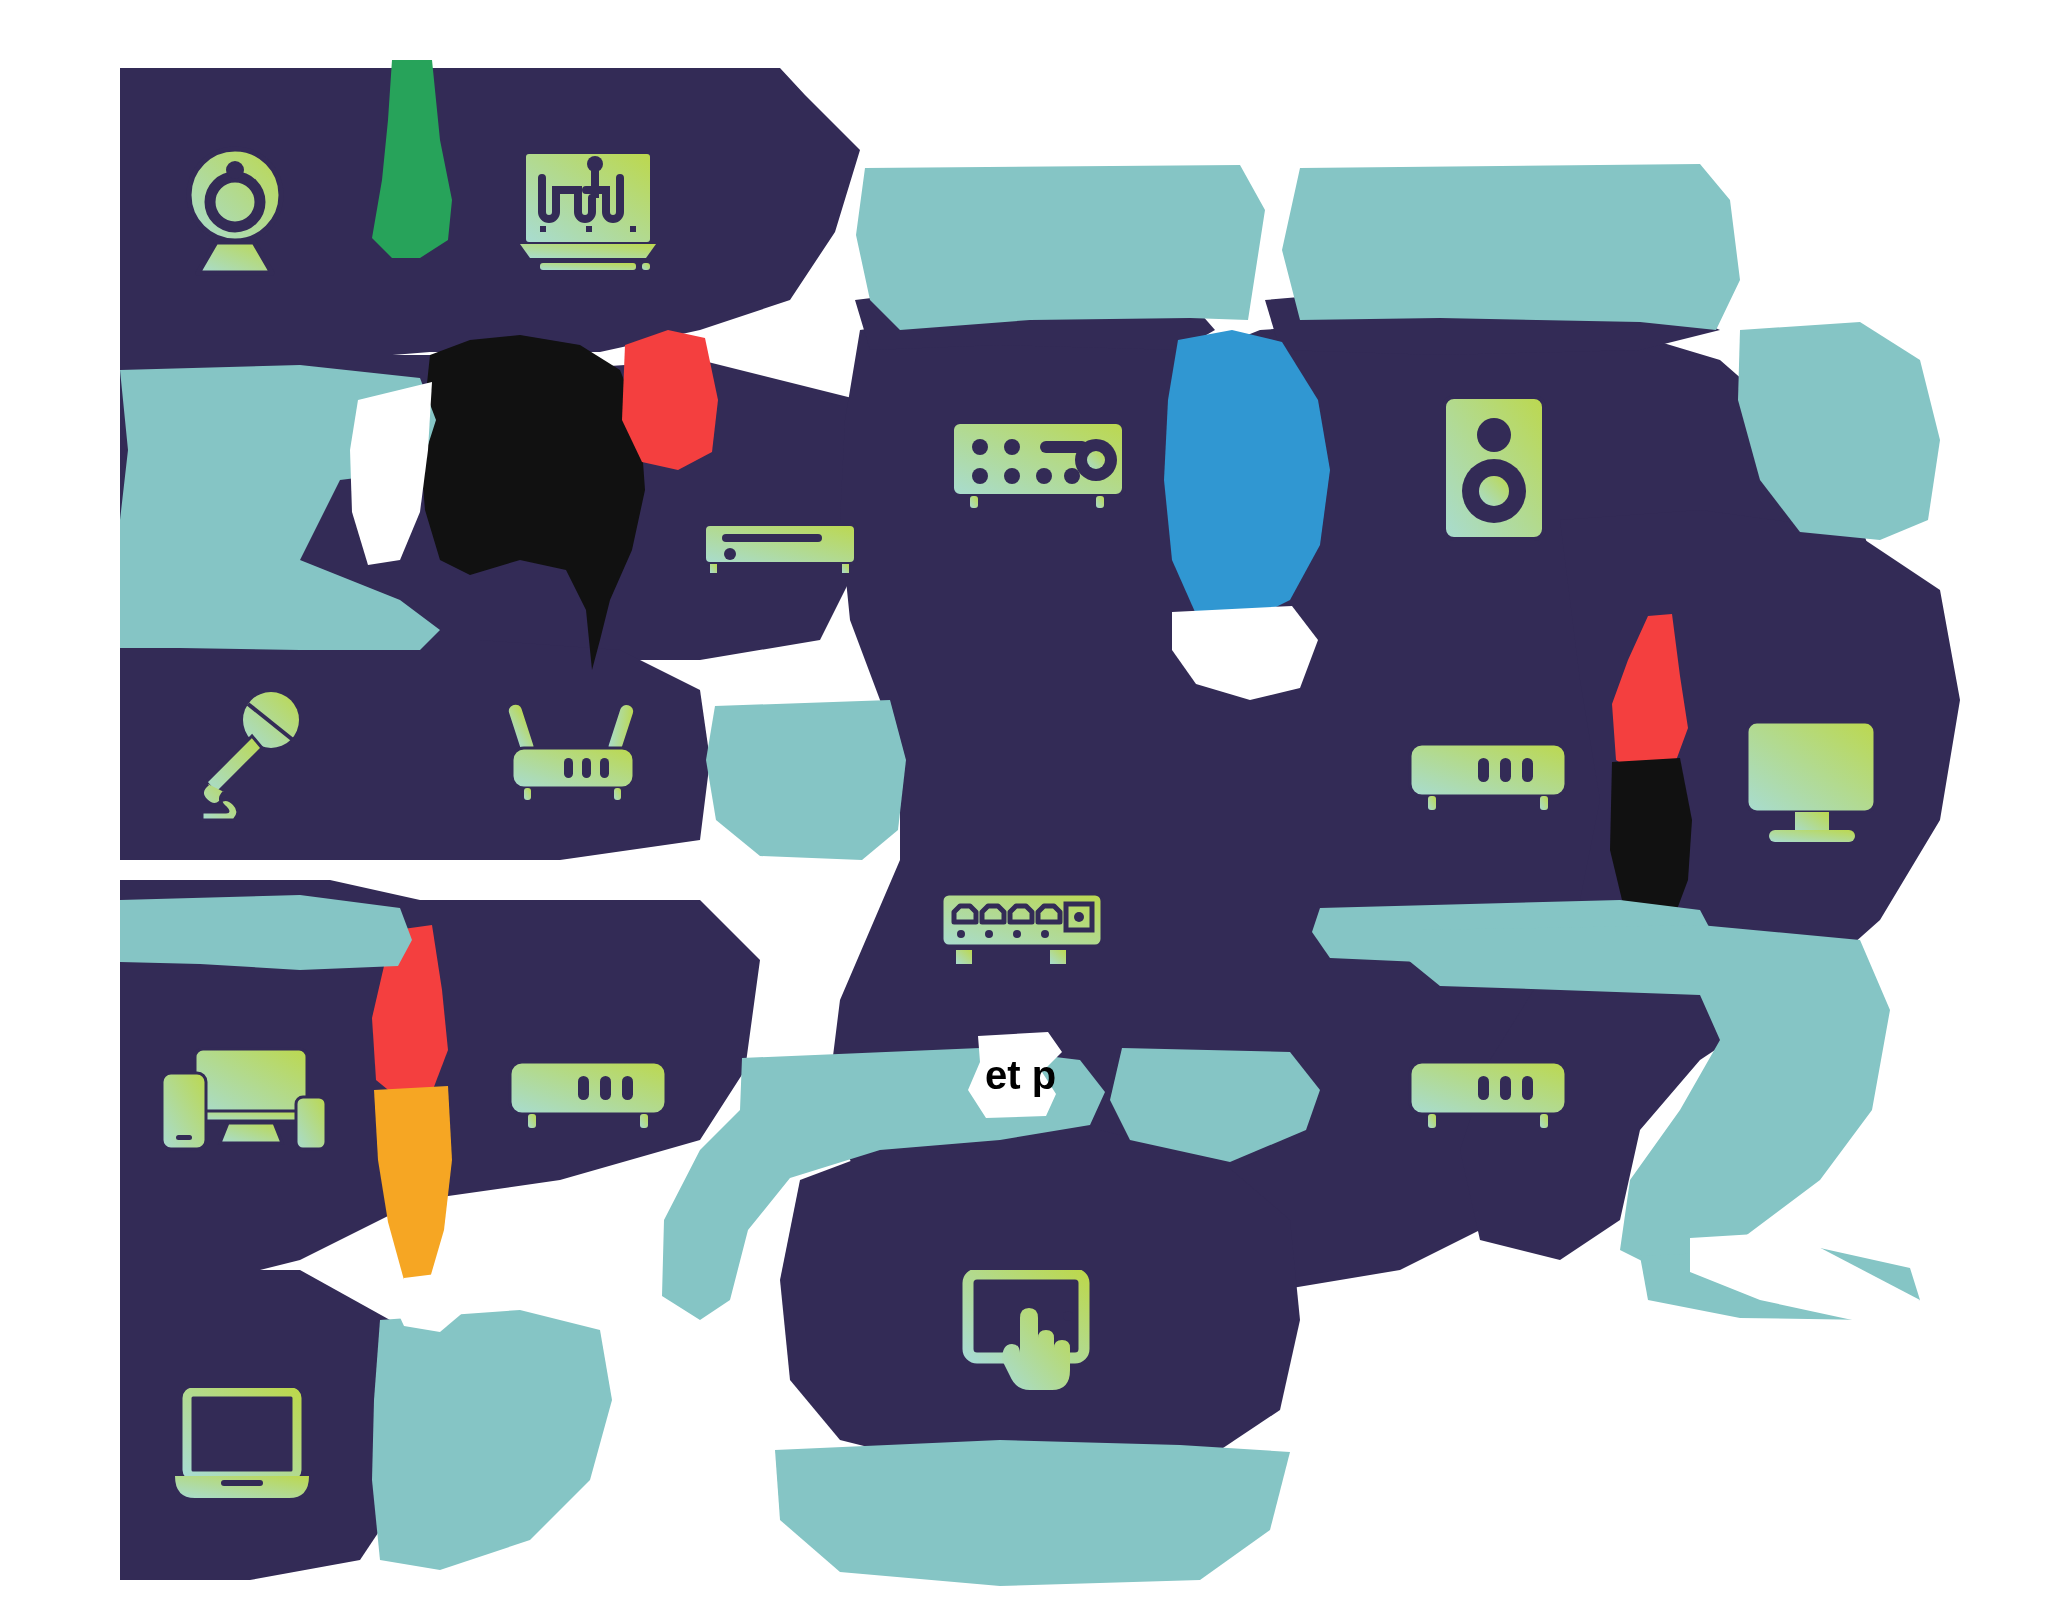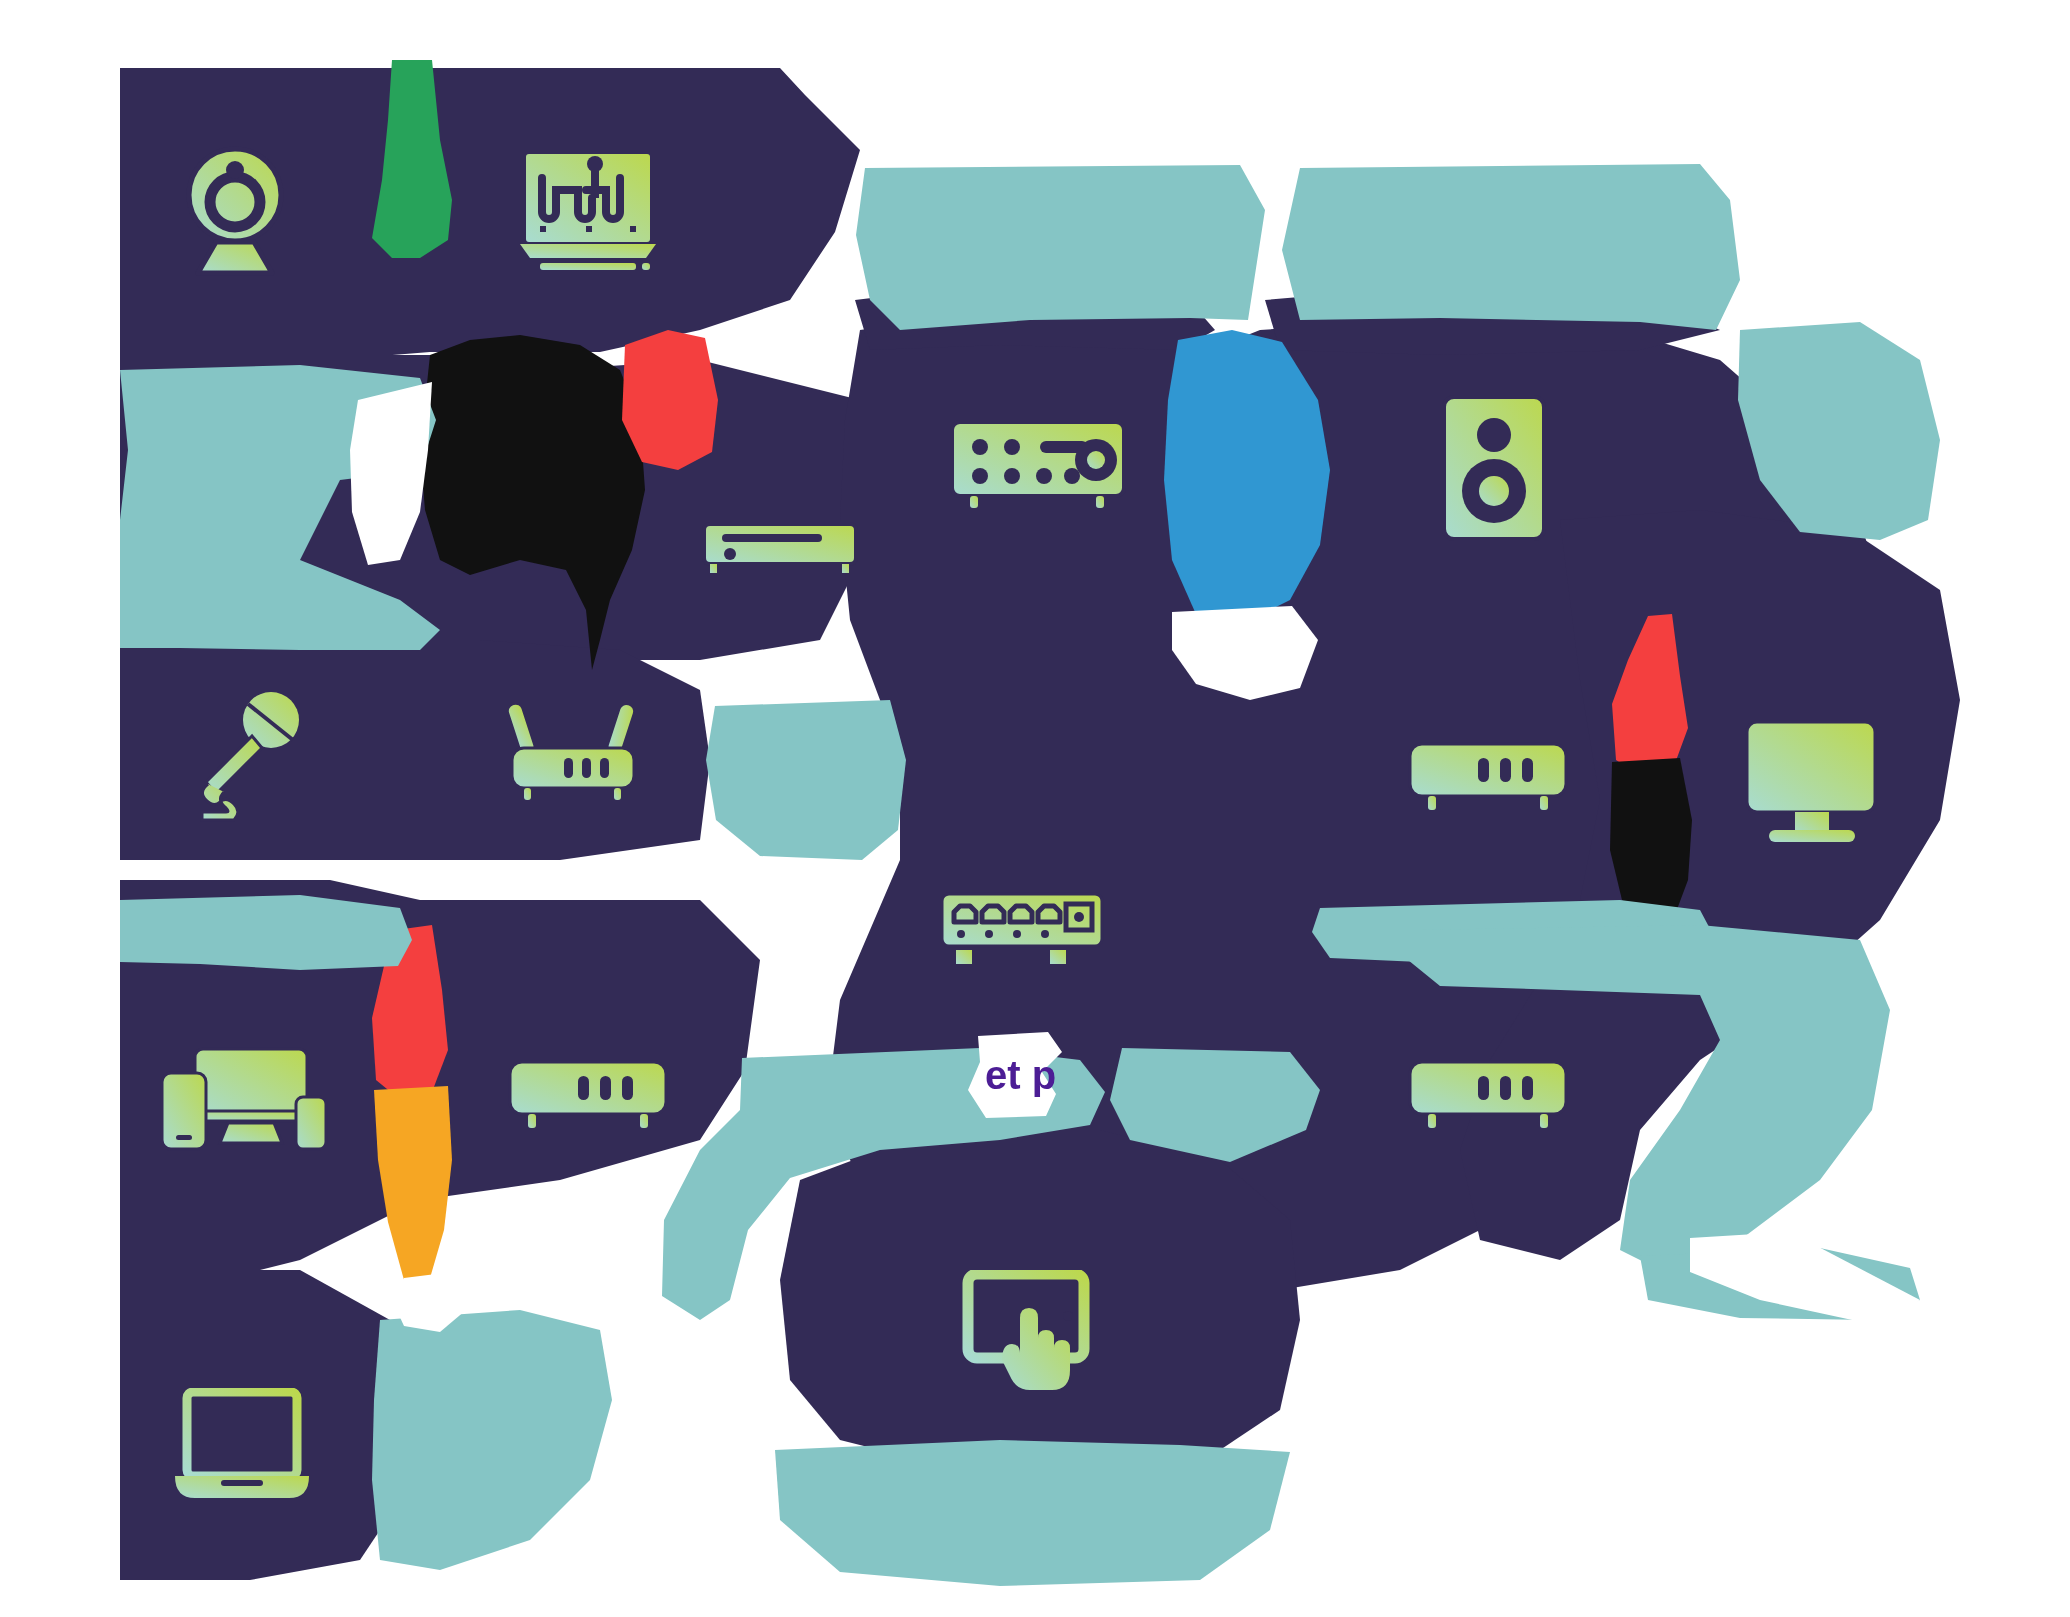--- a/index.html
+++ b/index.html
@@ -3,21 +3,21 @@
 <meta charset="utf-8">
 <style>
   html,body{margin:0;padding:0;background:#ffffff;}
   body{font-family:"Liberation Sans",sans-serif;}
   #stage{position:relative;width:2070px;height:1617px;background:#ffffff;overflow:hidden;}
   .layer{position:absolute;left:0;top:0;width:2070px;height:1617px;}
   .icon{position:absolute;}
   .icon svg{display:block;}
   .frag{
     position:absolute;
-    color:#4c1d95;
+    color:#000000;
     font-family:"Liberation Sans",sans-serif;
     font-weight:700;
     white-space:pre;
     line-height:1;
   }
 </style>
 </head>
 <body>
 
 <div id="stage">

